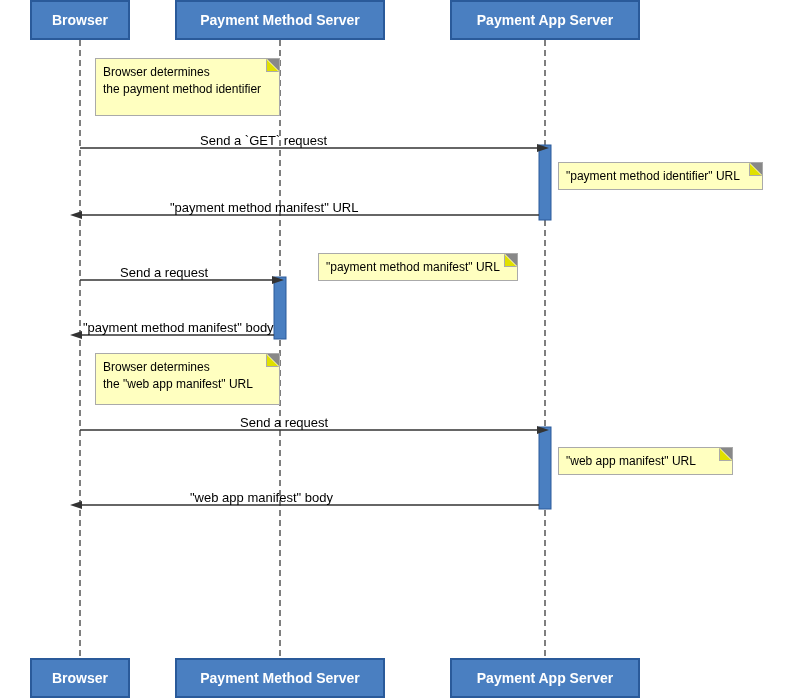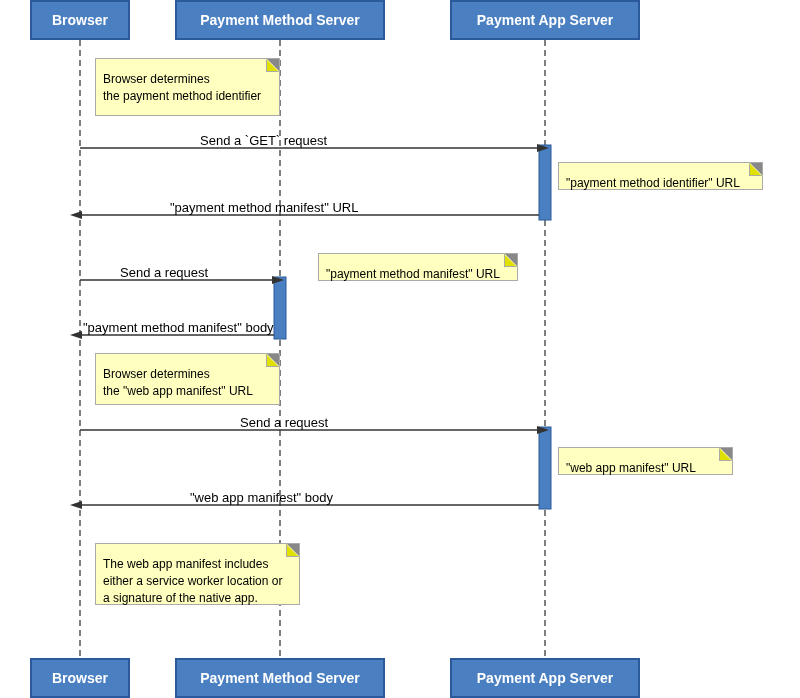--- a/index.html
+++ b/index.html
@@ -38,21 +38,21 @@
       left: 0;
       width: 800px;
       height: 698px;
       pointer-events: none;
     }
     
     .note {
       position: absolute;
       background: #ffffc0;
       border: 1px solid #aaa;
-      padding: 12px 7px;
+      padding: 5px 7px;
       font-size: 12px;
       line-height: 1.4;
     }
     .note::before {
       content: '';
       position: absolute;
       top: 0;
       right: 0;
       width: 12px;
       height: 12px;
@@ -171,18 +171,14 @@
   <div class="note" style="left:95px; top:353px; width:185px; height:52px;">
     <div class="note-folded"></div>
     Browser determines<br>the "web app manifest" URL
   </div>
 
   <div class="note" style="left:558px; top:447px; width:175px; height:28px;">
     <div class="note-folded"></div>
     "web app manifest" URL
   </div>
 
-  <div class="note" style="left:95px; top:543px; width:205px; height:62px;">
-    <div class="note-folded"></div>
-    The web app manifest includes<br>either a service worker location or<br>a signature of the native app.
-  </div>
 
 </div>
 
 </body></html>

